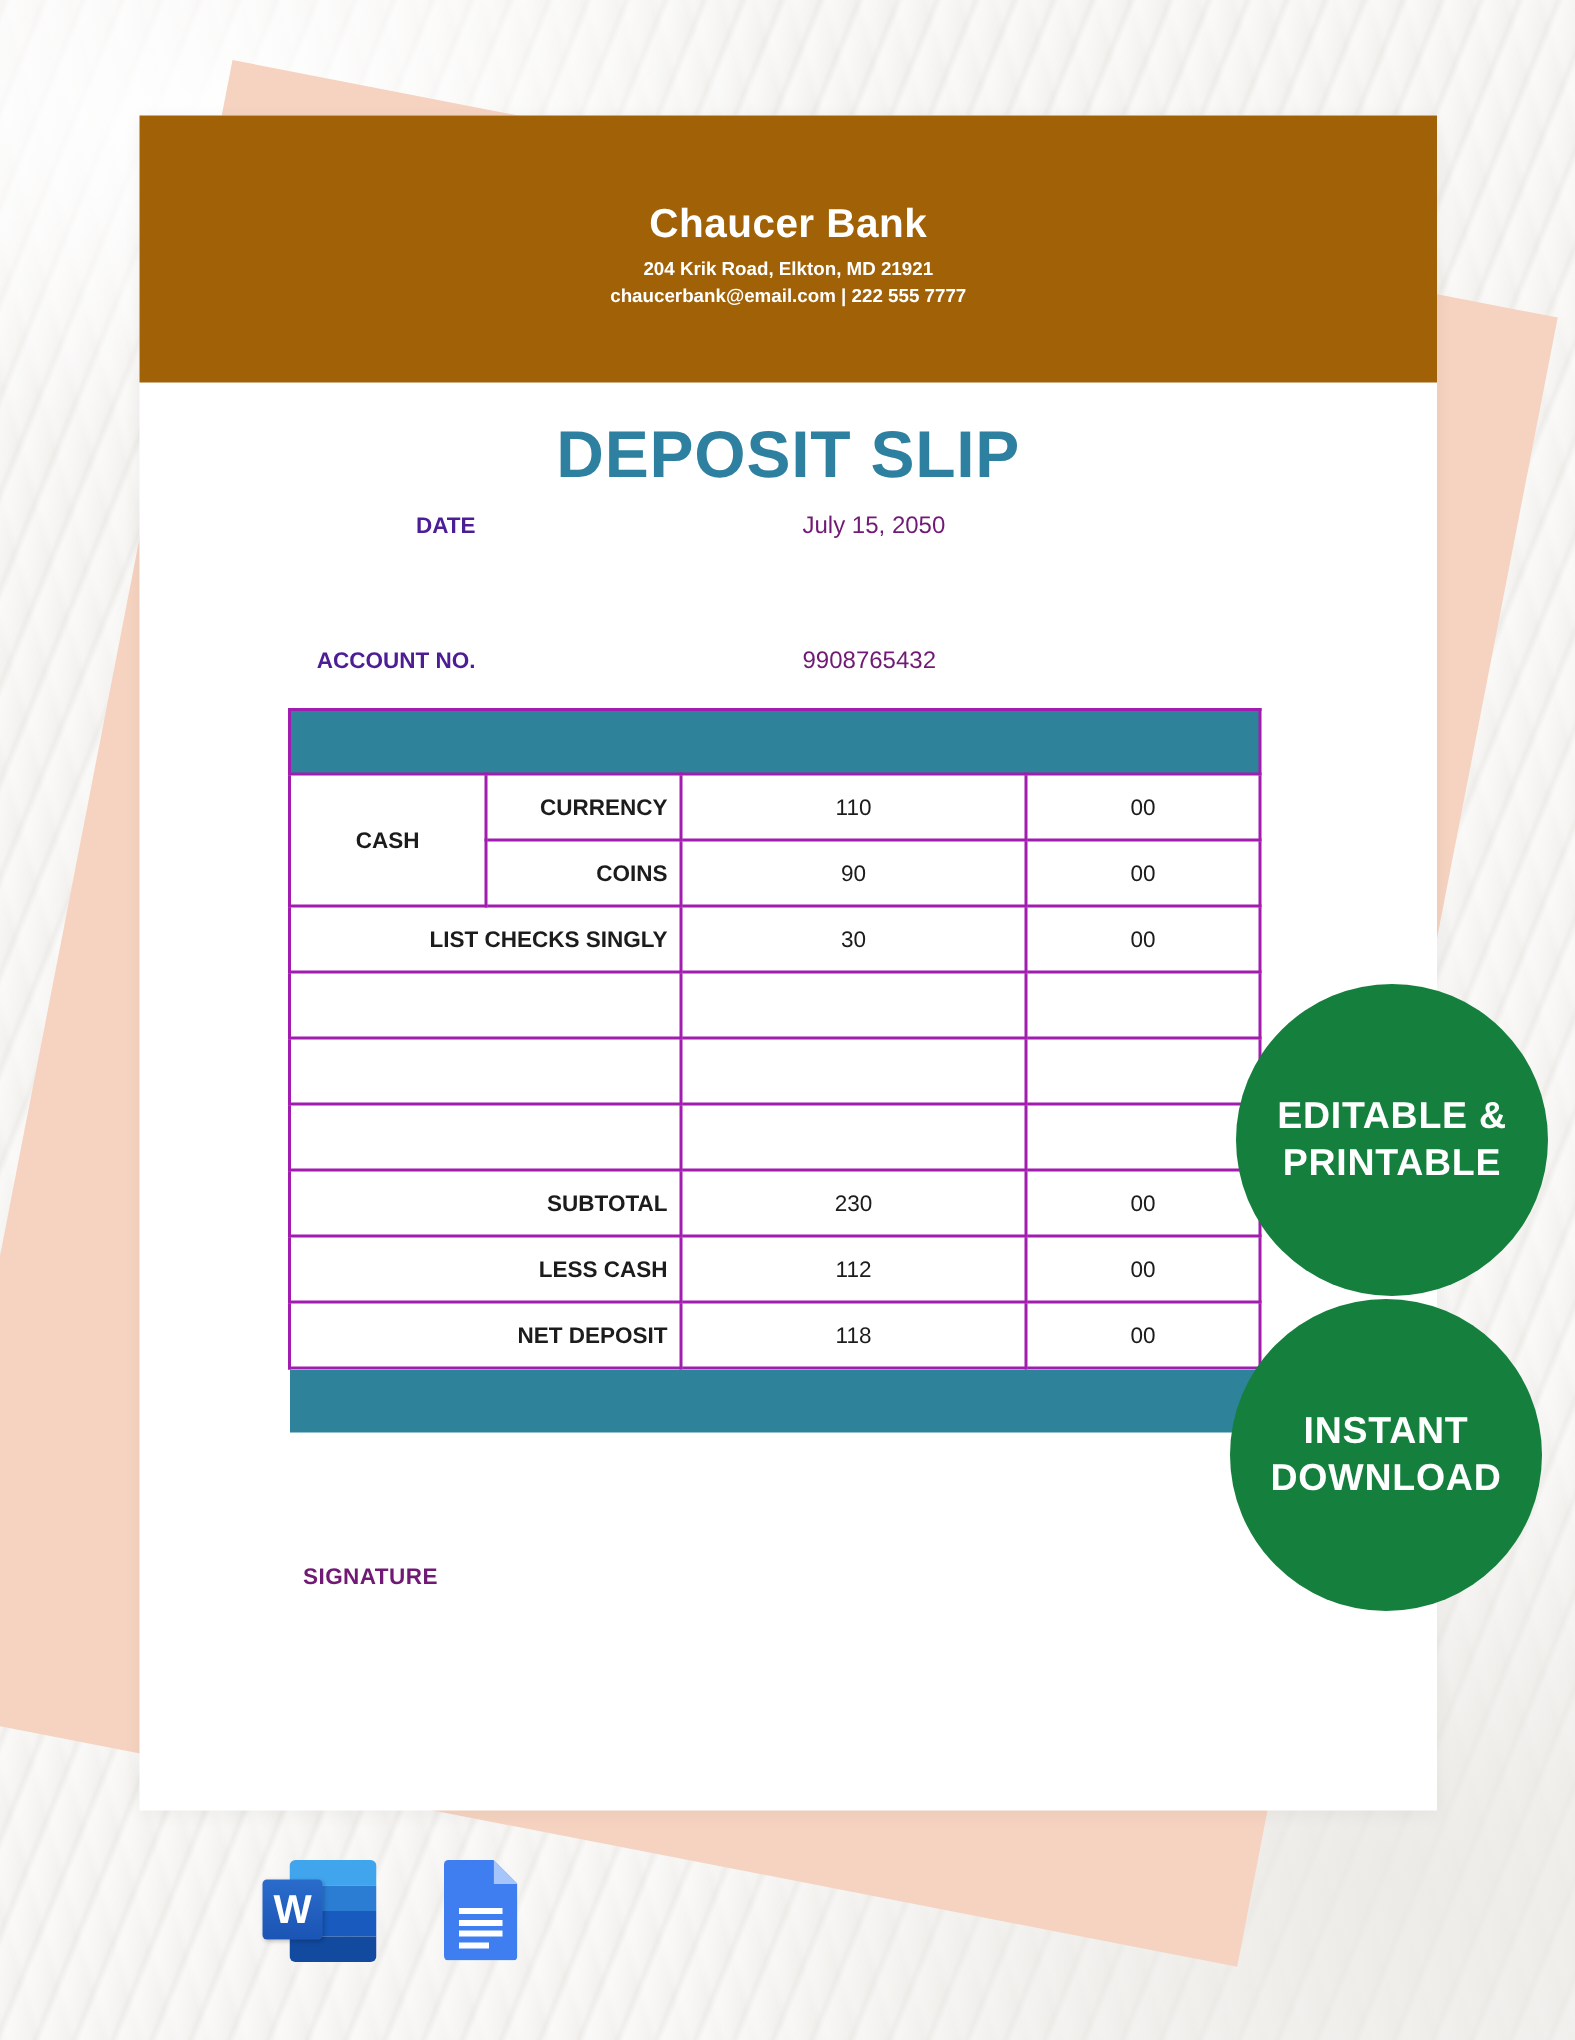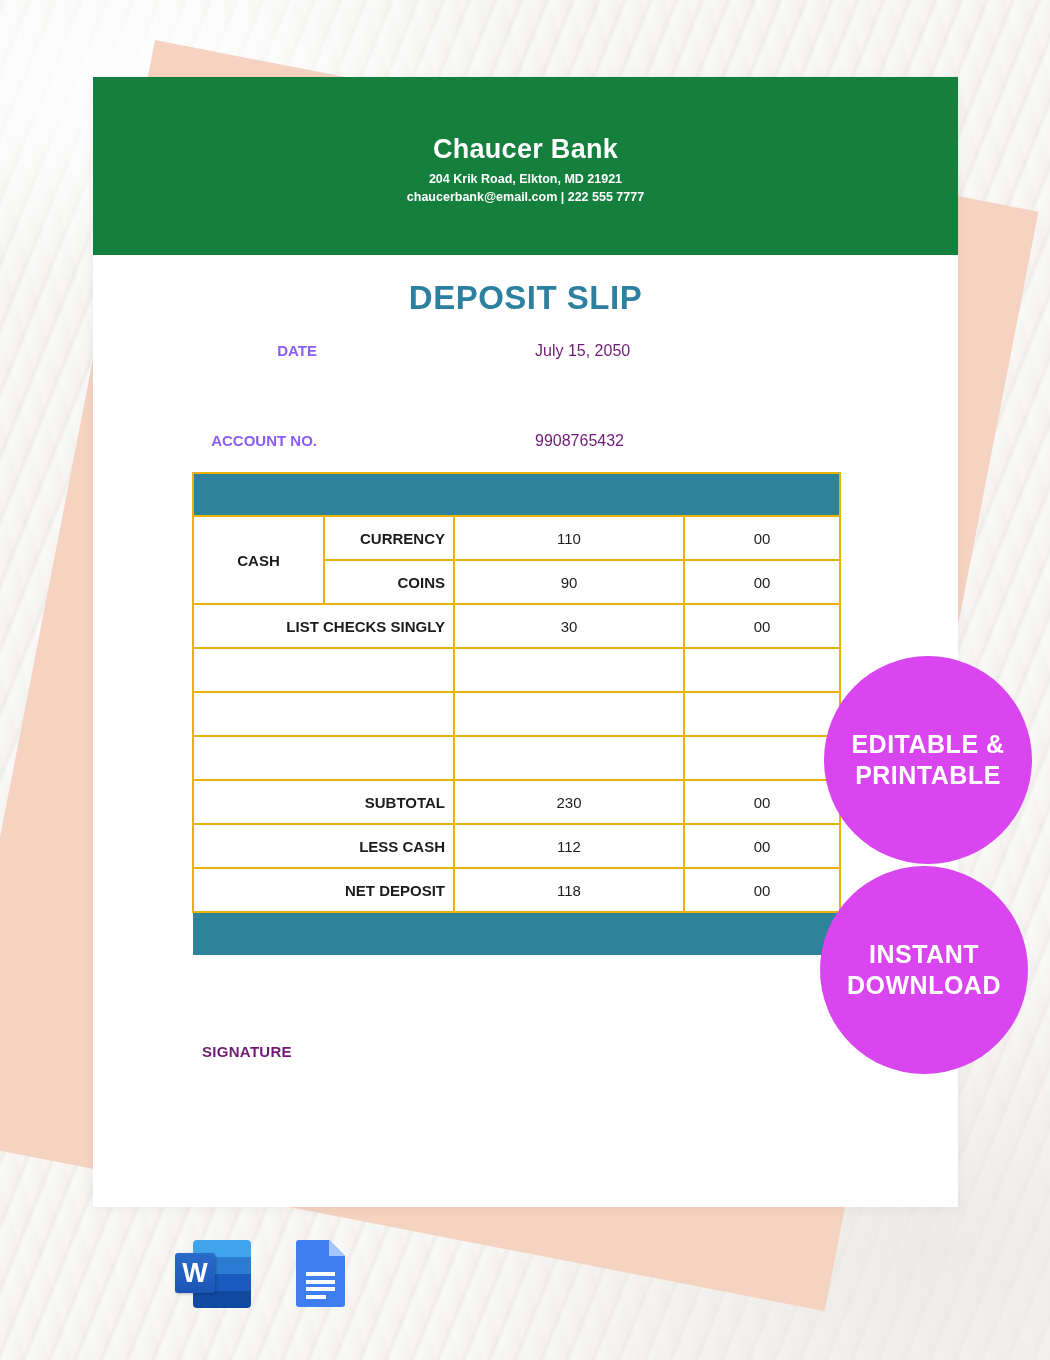--- a/index.html
+++ b/index.html
@@ -18,58 +18,58 @@
   .peach-rect {
     position:absolute; left:155px; top:40px; width:900px; height:1120px;
     background:#f5d3c0; transform:rotate(11deg); transform-origin:0 0; z-index:0;
   }
   .document {
     position:absolute; left:93px; top:77px; width:865px; height:1130px;
     background:#ffffff; z-index:1; box-shadow:0 2px 12px rgba(0,0,0,0.05);
   }
   .doc-header {
     position:absolute; left:0; top:0; width:100%; height:178px;
-    background:#15803d; color:#ffffff; text-align:center; padding-top:57px;
+    background:#a16207; color:#ffffff; text-align:center; padding-top:57px;
   }
   .bank-name { font-size:27px; font-weight:bold; line-height:30px; letter-spacing:0.3px; }
   .bank-sub  { font-size:12.5px; font-weight:bold; line-height:17px; margin-top:7px; }
   .bank-sub2 { font-size:12.5px; font-weight:bold; line-height:17px; margin-top:1px; }
   .doc-title {
     position:absolute; left:0; top:202px; width:100%; text-align:center;
-    color:#2e80a0; font-size:33px; font-weight:bold; letter-spacing:0.5px;
+    color:#2e80a0; font-size:44px; font-weight:bold; letter-spacing:0.5px;
   }
   .field-row { position:absolute; left:0; width:100%; height:20px; }
   .field-label {
     position:absolute; left:0; top:0; width:224px; text-align:right;
-    font-size:15px; font-weight:bold; color:#8b5cf6;
+    font-size:15px; font-weight:bold; color:#4c1d95;
   }
   .field-value {
     position:absolute; left:442px; top:0;
     font-size:16px; color:#701a75;
   }
   .deposit-table {
     position:absolute; left:99px; top:395px; width:647px;
     border-collapse:collapse; table-layout:fixed;
   }
   .deposit-table td {
-    border:2px solid #eab308; font-size:15px; color:#1c1c1c;
+    border:2px solid #a21caf; font-size:15px; color:#1c1c1c;
     height:44px; vertical-align:middle; overflow:hidden;
   }
   .deposit-table tr.bar td { background:#2e8299; height:43px; }
   .deposit-table tr.bar-bottom td { border-left:none; border-right:none; border-bottom:none; }
   .deposit-table td.cash { text-align:center; font-weight:bold;margin-left:48px; }
   .deposit-table td.lbl  { text-align:right; font-weight:bold; padding-right:8px; }
   .deposit-table td.amt  { text-align:center; }
   .signature {
     position:absolute; left:109px; top:966px;
     font-size:15px; font-weight:bold; color:#701a75; letter-spacing:0.3px;
   }
   .badge {
     position:absolute; width:208px; height:208px; border-radius:50%;
-    background:#d946ef; z-index:3; display:flex; flex-direction:column;
+    background:#15803d; z-index:3; display:flex; flex-direction:column;
     align-items:center; justify-content:center; text-align:center;
   }
   .badge-1 { left:824px; top:656px; }
   .badge-2 { left:820px; top:866px; }
   .badge span {
     color:#ffffff; font-size:25px; font-weight:bold; line-height:31px; letter-spacing:0.5px;
   }
   
   .word-icon { position:absolute; left:175px; top:1240px; width:76px; height:68px; z-index:2; }
   .w-doc {

